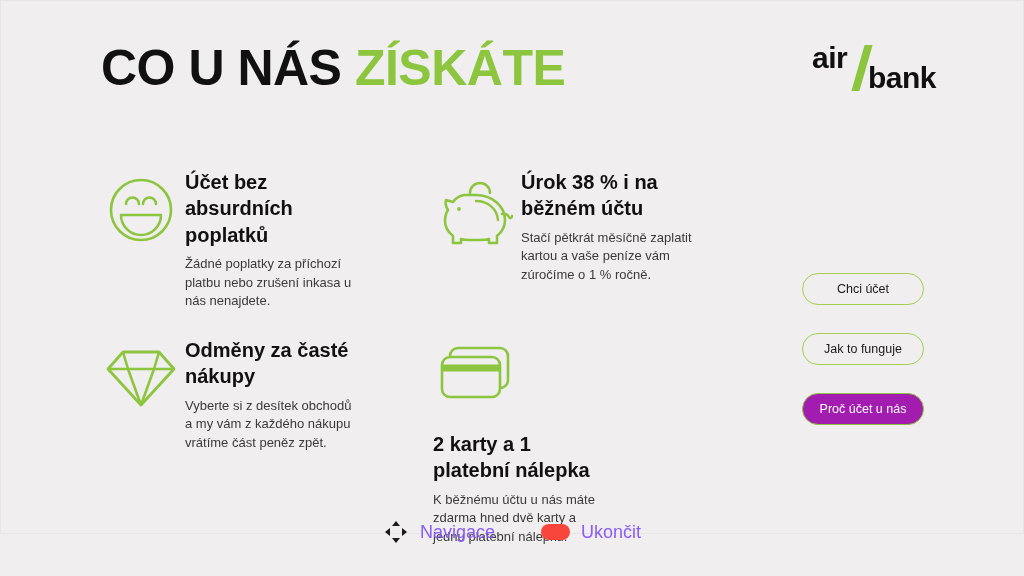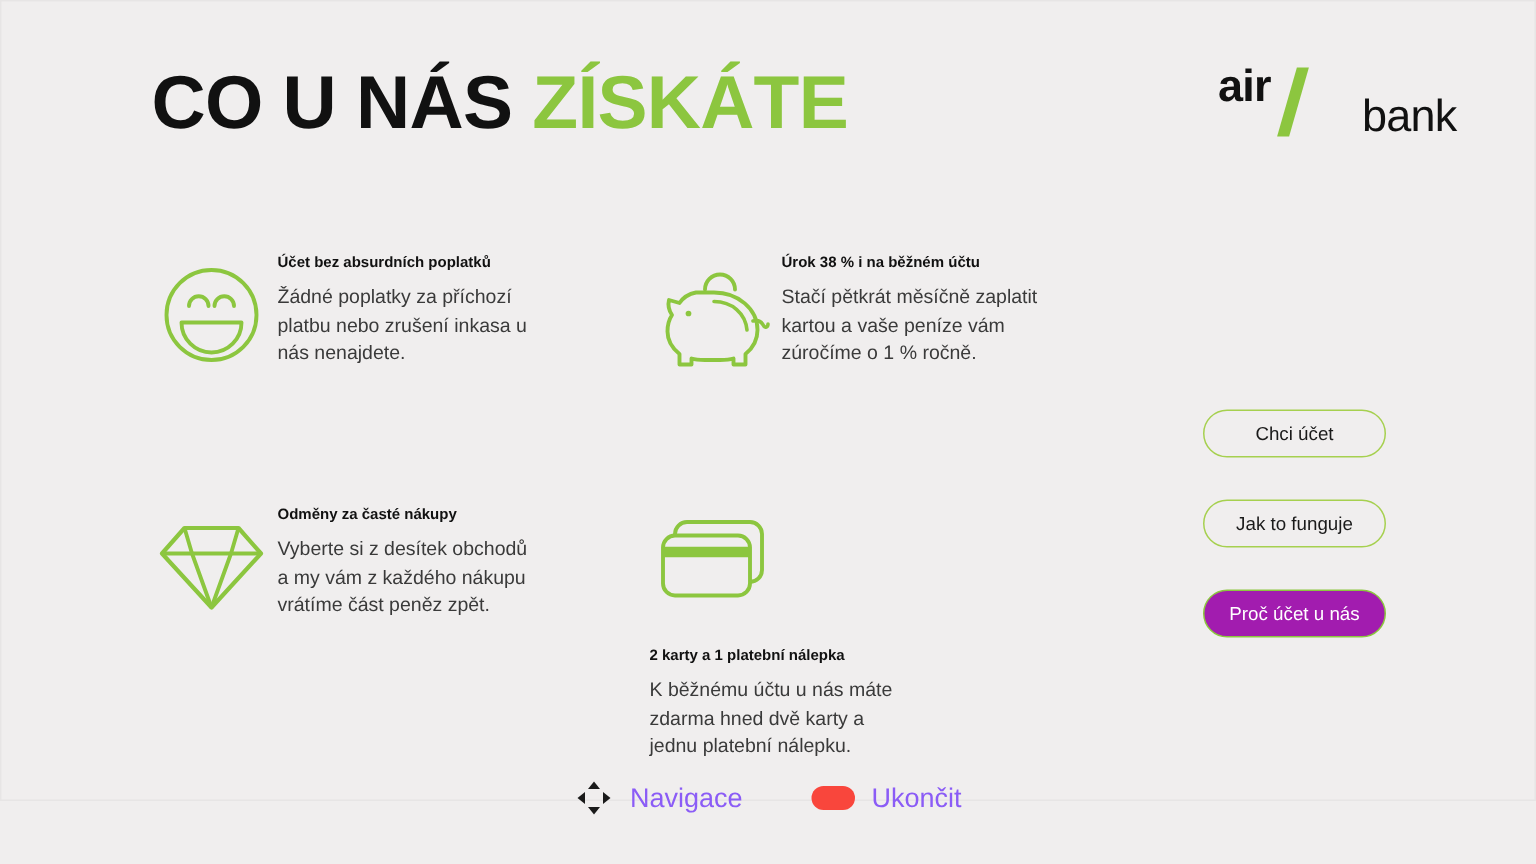--- a/index.html
+++ b/index.html
@@ -60,43 +60,42 @@
     width: 8px;
     height: 46px;
     background: #8cc63f;
     transform: skewX(-16deg);
   }
   #logo .logo-bank {
     position: absolute;
     left: 62px;
     top: 18px;
     font-size: 30px;
-    font-weight: normal;
+    font-weight: bold;
     color: #111111;
     letter-spacing: -0.5px;
-    margin-left: 40px;
   }
 
   
   .feature {
     position: absolute;
     display: flex;
     align-items: flex-start;
     width: 300px;
   }
   .feature .icon-wrap {
     width: 88px;
     flex: 0 0 88px;
     display: flex;
     justify-content: center;
     padding-top: 8px;
   }
   .feature .text-wrap { flex: 1 1 auto; }
   .feature-title {
-    font-size: 10px;
+    font-size: 20px;
     font-weight: bold;
     color: #111111;
     line-height: 1.32;
     margin: 0 0 7px 0;
     max-width: 170px;
   }
   .feature-body {
     font-size: 13px;
     color: #3a3a3a;
     line-height: 1.42;

